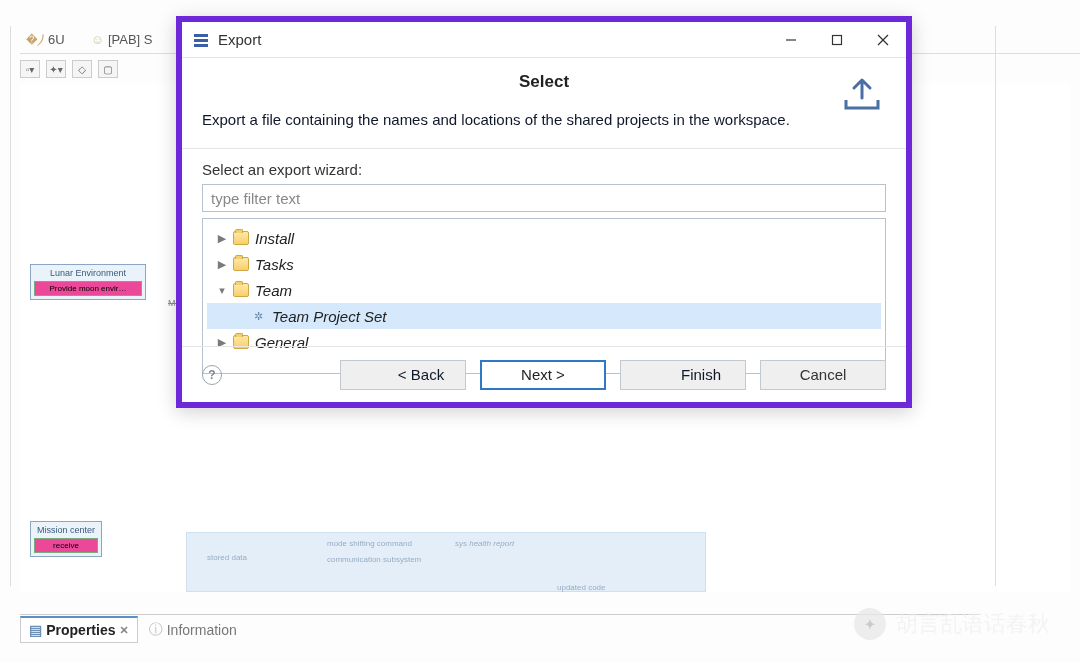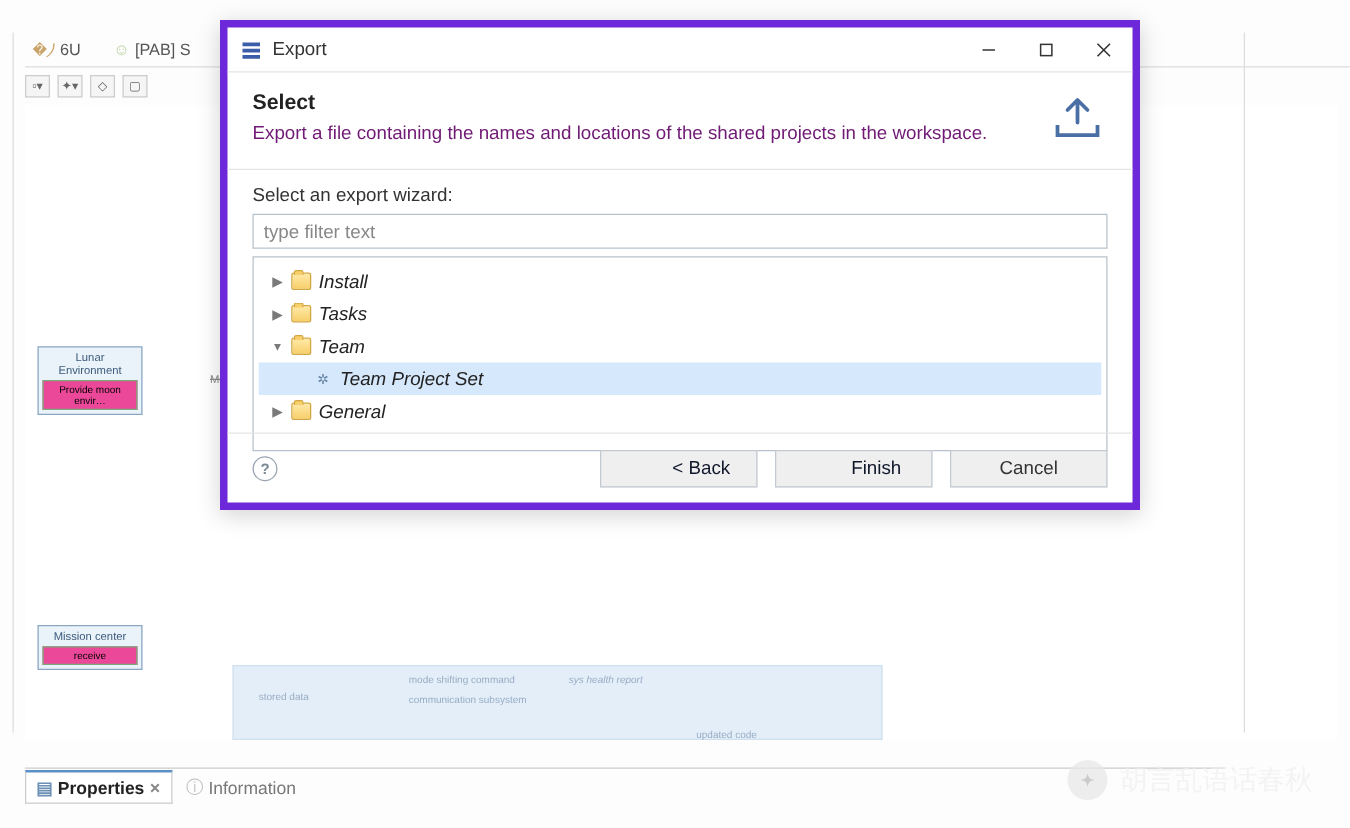--- a/index.html
+++ b/index.html
@@ -32,22 +32,22 @@
   .watermark .bubble { width:32px; height:32px; border-radius:50%; background:#e8e8e8; display:flex; align-items:center; justify-content:center; font-size:13px; color:#bbb; font-weight:bold;}
 
   
   .dialog { position:absolute; left:176px; top:16px; width:736px; height:392px; background:#fff; border:6px solid #6d28d9; box-shadow:0 4px 18px rgba(0,0,0,.18);}
   .titlebar { height:36px; display:flex; align-items:center; padding:0 0 0 10px; border-bottom:1px solid #e5e5e5;}
   .titlebar .app-icon { width:18px; height:18px; display:inline-block; }
   .titlebar .title { font-size:15px; color:#333; margin-left:8px; flex:1;}
   .winbtn { width:46px; height:30px; display:flex; align-items:center; justify-content:center; color:#444; font-size:14px;}
 
   .header-pane { padding:14px 20px 18px 20px; position:relative; border-bottom:1px solid #e5e5e5;}
-  .header-pane h2 { margin:0 0 5px 0; font-size:17px; font-weight:700; color:#222;}
-  .header-pane p { margin:0; font-size:15px; color:#701a75; line-height:1.35; max-width:600px;}
+  .header-pane h2 { margin:0 0 18px 0; font-size:17px; font-weight:700; color:#222;text-align:center;}
+  .header-pane p { margin:0; font-size:15px; color:#0f172a; line-height:1.35; max-width:600px;}
   .export-glyph { position:absolute; right:22px; top:16px; width:44px; height:40px;}
 
   .body-pane { padding:12px 20px 4px 20px; }
   .body-label { font-size:15px; color:#333; margin-bottom:6px;}
   .filter-input { width:100%; height:28px; border:1px solid #b8c2cc; padding:3px 8px; font-size:15px; color:#666; background:#fff;}
   .filter-input::placeholder { color:#888;}
   .tree-box { width:100%; height:156px; border:1px solid #b8c2cc; margin-top:6px; padding:6px 4px; font-size:15px; color:#222; overflow:auto;}
   .tree-row { display:flex; align-items:center; height:26px; padding-left:8px; gap:4px; cursor:default;}
   .tree-row .twisty { width:14px; text-align:center; color:#7a7a7a; font-size:11px;}
   .tree-row .folder-icon { width:16px; height:14px; display:inline-block; border:1px solid #d2a640; background:linear-gradient(#ffe9a8,#f7cf6b); border-radius:2px; position:relative;}
@@ -83,27 +83,27 @@
   </div>
 
   <div class="ide-toolbar">
     <div class="ide-toolbtn">▫▾</div>
     <div class="ide-toolbtn">✦▾</div>
     <div class="ide-toolbtn">◇</div>
     <div class="ide-toolbtn">▢</div>
   </div>
 
   <div class="canvas">
-    <div class="block" style="left:10px; top:193px; width:84px;">
+    <div class="block" style="left:10px; top:180px; width:116px;">
       <div class="block-title">Lunar Environment</div>
       <div class="inner">Provide moon envir…</div>
     </div>
     <span class="canvas-label" style="left:110px; top:214px; text-decoration:line-through;padding-left:38px;">Moon data</span>
 
-    <div class="block" style="left:10px; top:416px; width:84px;">
+    <div class="block" style="left:10px; top:437px; width:72px;">
       <div class="block-title">Mission center</div>
       <div class="inner">receive</div>
     </div>
   </div>
 
   <div class="faded-strip">
     <span class="faded-label" style="left:20px; top:20px;">stored data</span>
     <span class="faded-label" style="left:140px; top:6px;">mode shifting command</span>
     <span class="faded-label" style="left:140px; top:22px;">communication subsystem</span>
     <span class="faded-label" style="left:268px; top:6px;font-style:italic;">sys health report</span>
@@ -208,20 +208,23 @@
   </div>
 
   <div class="button-bar">
     <div class="help-icon">
       <span>?</span>
     </div>
     <div class="spacer"></div>
     <div class="btn disabled">
       <span>&lt; Back</span>
     </div>
+    <div class="btn primary">
+      <span>Next &gt;</span>
+    </div>
     <div class="btn disabled">
       <span>Finish</span>
     </div>
     <div class="btn cancel">
       <span>Cancel</span>
     </div>
   </div>
 
 </div>
 

